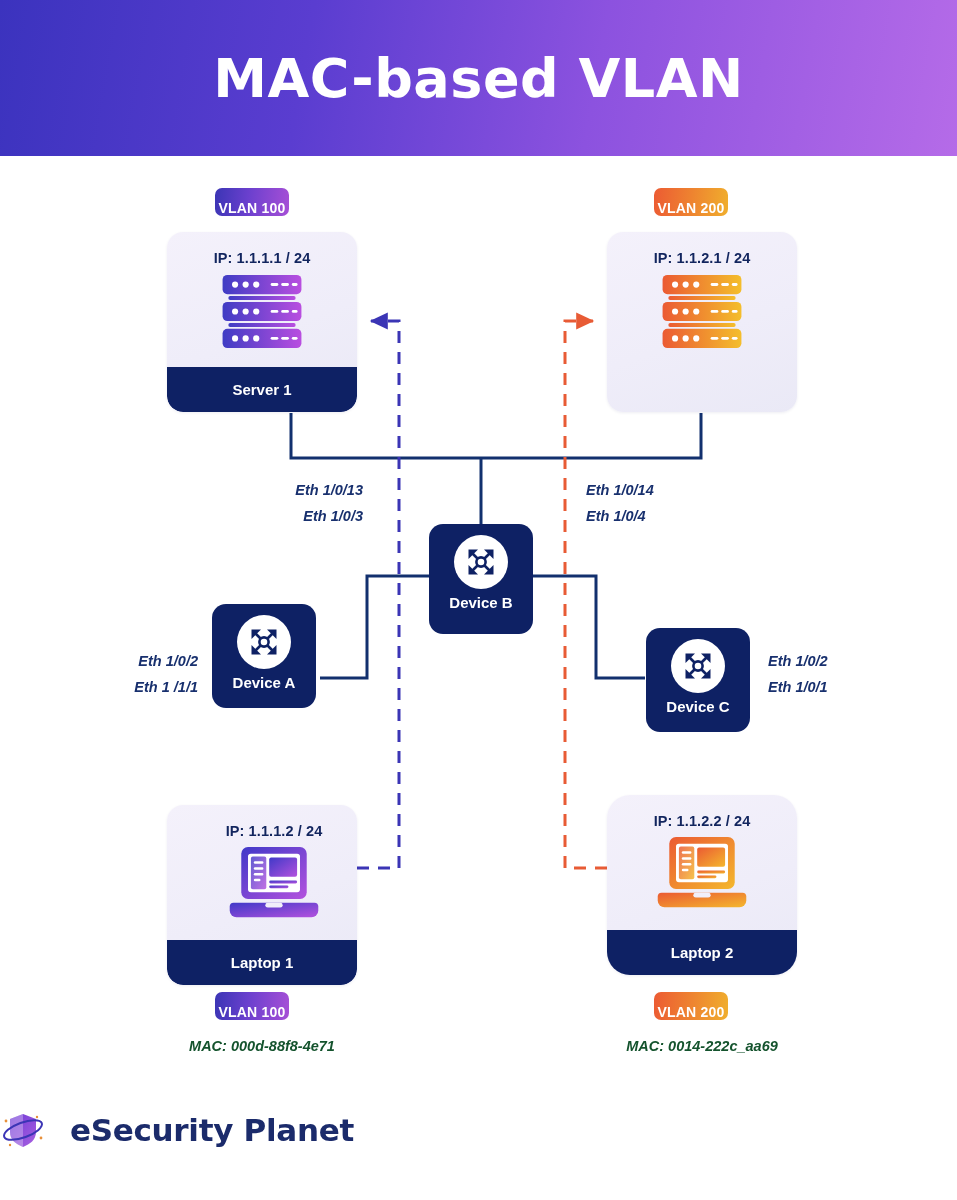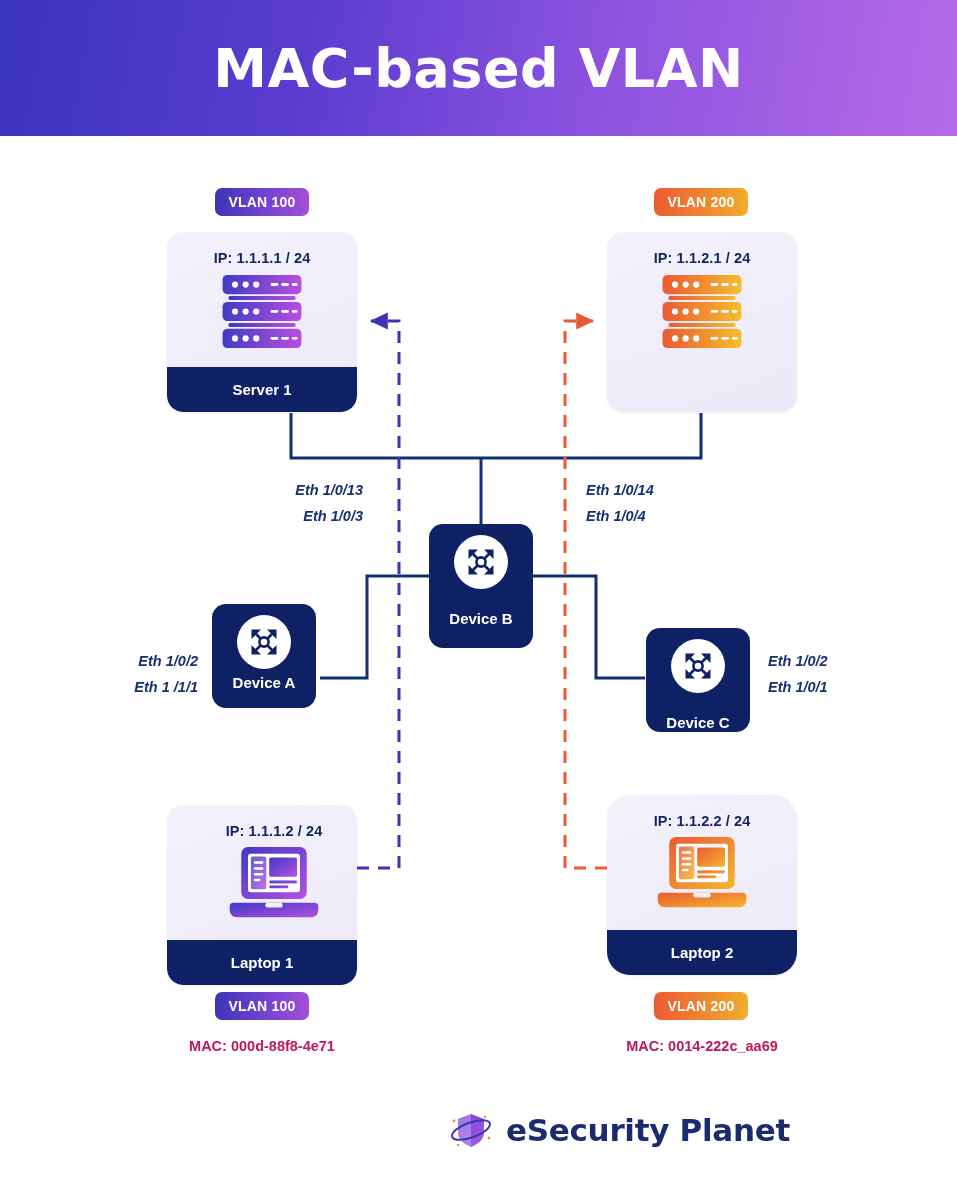--- a/index.html
+++ b/index.html
@@ -6,21 +6,21 @@
   html, body {
     width: 957px; height: 1200px;
     background: #ffffff;
     font-family: "Liberation Sans", sans-serif;
     overflow: hidden;
   }
   #page { position: relative; width: 957px; height: 1200px; background: #fff; }
 
   
   .header {
-    position: absolute; left: 0; top: 0; width: 957px; height: 136px;
+    position: absolute; left: 0; top: 0; width: 957px; height: 156px;
     background: linear-gradient(100deg, #3B33BE 0%, #5A3DD0 32%, #8C52DF 62%, #B56BE8 100%);
     display: flex; align-items: center; justify-content: center;
   }
   .header-title {
     color: #ffffff;
     font-size: 54px;
     font-weight: bold;
     letter-spacing: 0.5px;
     font-family: "DejaVu Sans", sans-serif;
   }
@@ -51,66 +51,66 @@
     width: 100%; height: 45px;
     background: #0E2164;
     border-radius: 0 0 16px 16px;
     display: flex; align-items: center; justify-content: center;
   }
   .host-foot span { color: #fff; font-size: 15px; font-weight: bold; }
 
   
   .vlan-badge {
     position: absolute;
-    width: 94px; height: 28px;
+    width: 74px; height: 28px;
     border-radius: 7px;
-    display: flex; align-items: center; justify-content: center;
+    display: flex; align-items: flex-end; justify-content: center;
     color: #fff; font-size: 14px; font-weight: bold;
     letter-spacing: .2px;
   }
   .vlan-purple { background: linear-gradient(95deg, #3B35B5 0%, #6B40CE 45%, #A64FD6 100%); }
   .vlan-orange { background: linear-gradient(95deg, #EC5B33 0%, #EE8330 50%, #F0AE2D 100%); }
 
   
   .switch-node {
     position: absolute;
     width: 104px; height: 104px;
     background: #0E2164;
     border-radius: 14px;
     display: flex; flex-direction: column; align-items: center;
     padding-top: 11px;
   }
   .switch-node .sw-label {
     color: #fff; font-size: 15px; font-weight: bold; margin-top: 5px;
   }
-  .switch-node.big { width: 104px; height: 124px; gap: 16px; }
+  .switch-node.big { width: 104px; height: 110px; }
 
   
   .port-label {
     position: absolute;
     font-size: 14.5px;
     font-style: italic;
     font-weight: bold;
     color: #18306E;
     line-height: 26px;
     white-space: nowrap;
   }
   .port-label.right-align { text-align: right; }
 
   
   .mac-label {
     position: absolute;
-    font-size: 14.5px; font-weight: bold;
-    color: #be185d; white-space: nowrap; text-align: center;
+    font-size: 14.5px; font-style: italic; font-weight: bold;
+    color: #14532d; white-space: nowrap; text-align: center;
   }
 
   
   .logo-wrap {
     position: absolute; left: 0; top: 1108px; width: 790px;
-    display: flex; align-items: center; justify-content: flex-end; gap: 12px;
+    display: flex; align-items: center; justify-content: flex-start; gap: 24px;
   }
   .logo-text {
     font-size: 31px; font-weight: bold; color: #1B2B6B;
     font-family: "DejaVu Sans", sans-serif; letter-spacing: -.3px;
   }
 </style>
 </head>
 <body>
 
 <div id="page">
@@ -276,21 +276,21 @@
       <circle cx="27" cy="27" r="4.6" fill="#ffffff" stroke="#0E2164" stroke-width="2.6"></circle>
     </svg>
     <div class="sw-label">Device A</div>
   </div>
 
   <div class="port-label right-align" style="left:68px; top:648px; width:130px;">
     <div>Eth 1/0/2</div>
     <div>Eth 1 /1/1</div>
   </div>
 
-  <div class="switch-node" style="left:646px; top:628px;gap:16px;">
+  <div class="switch-node" style="left:646px; top:628px;">
     <svg width="54" height="54" viewBox="0 0 54 54">
       <circle cx="27" cy="27" r="27" fill="#ffffff"></circle>
       <g stroke="#0E2164" stroke-width="2.6" stroke-linecap="round" fill="none">
         <path d="M19,19 L35,35"></path>
           <path d="M35,19 L19,35"></path>
       </g>
       <g fill="#0E2164">
         <path d="M14.5,14.5 L24,14.5 L14.5,24 Z"></path>
         <path d="M39.5,14.5 L30,14.5 L39.5,24 Z"></path>
         <path d="M14.5,39.5 L14.5,30 L24,39.5 Z"></path>

